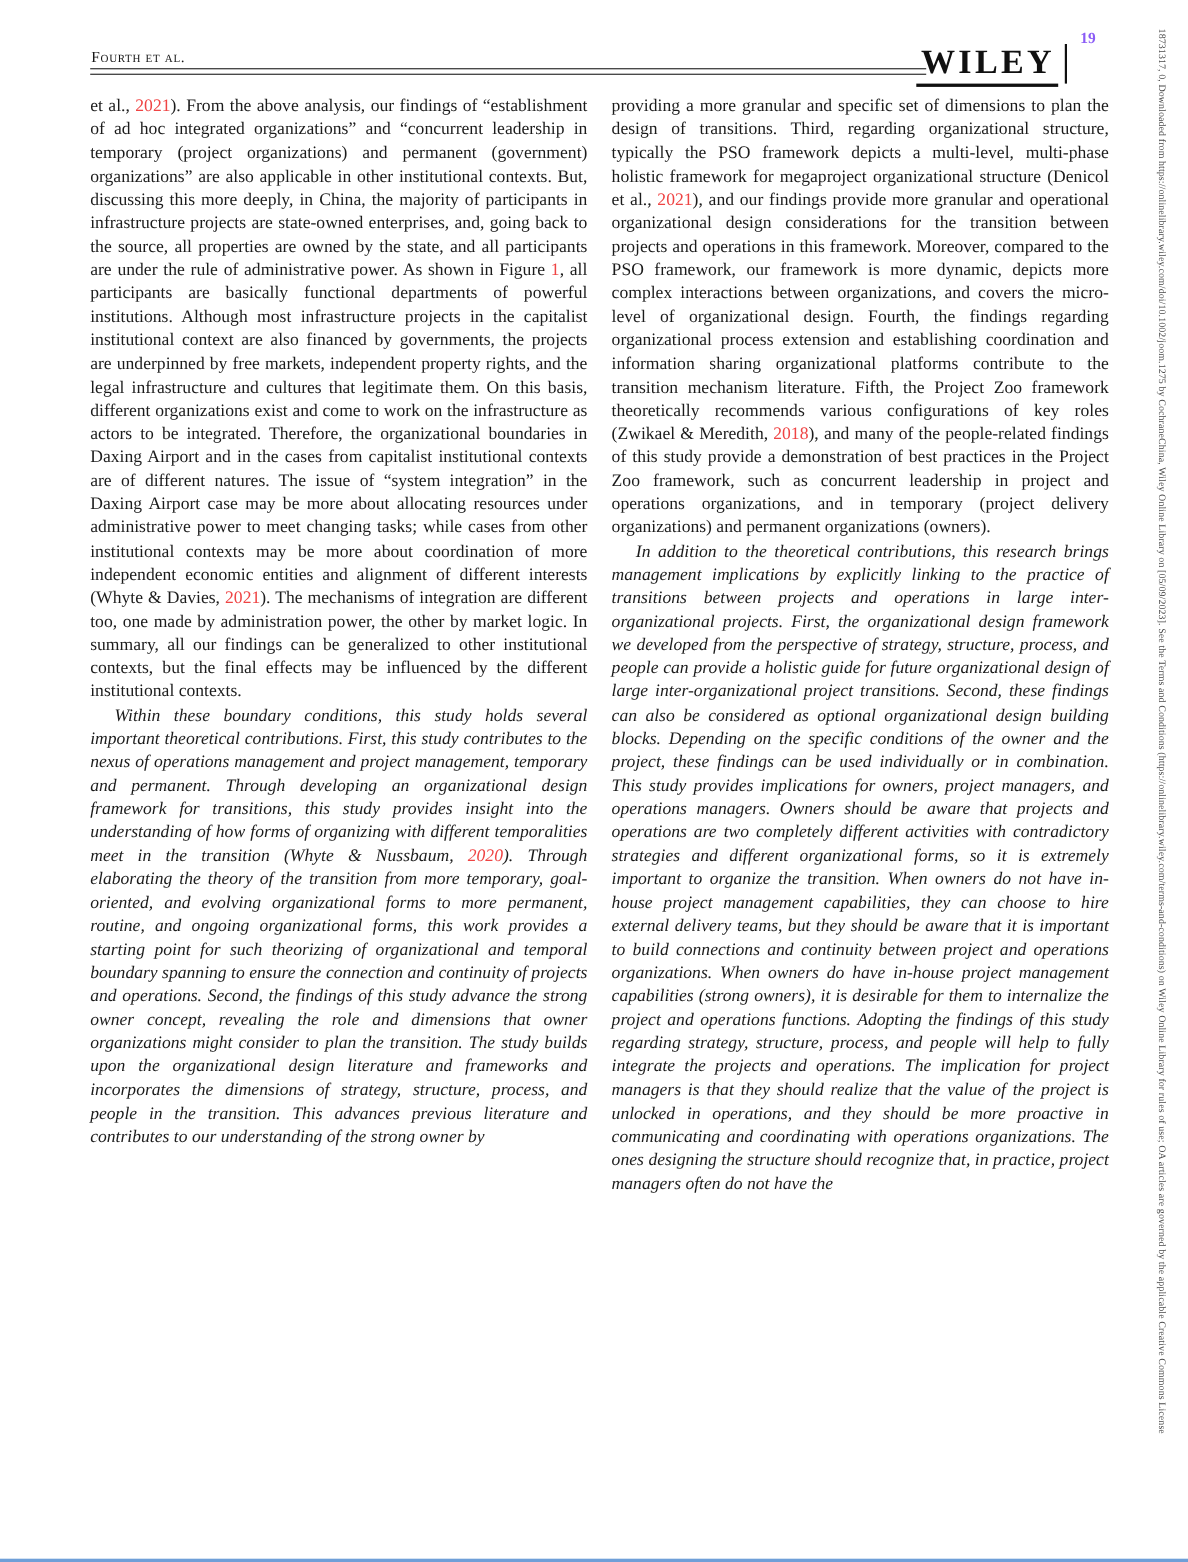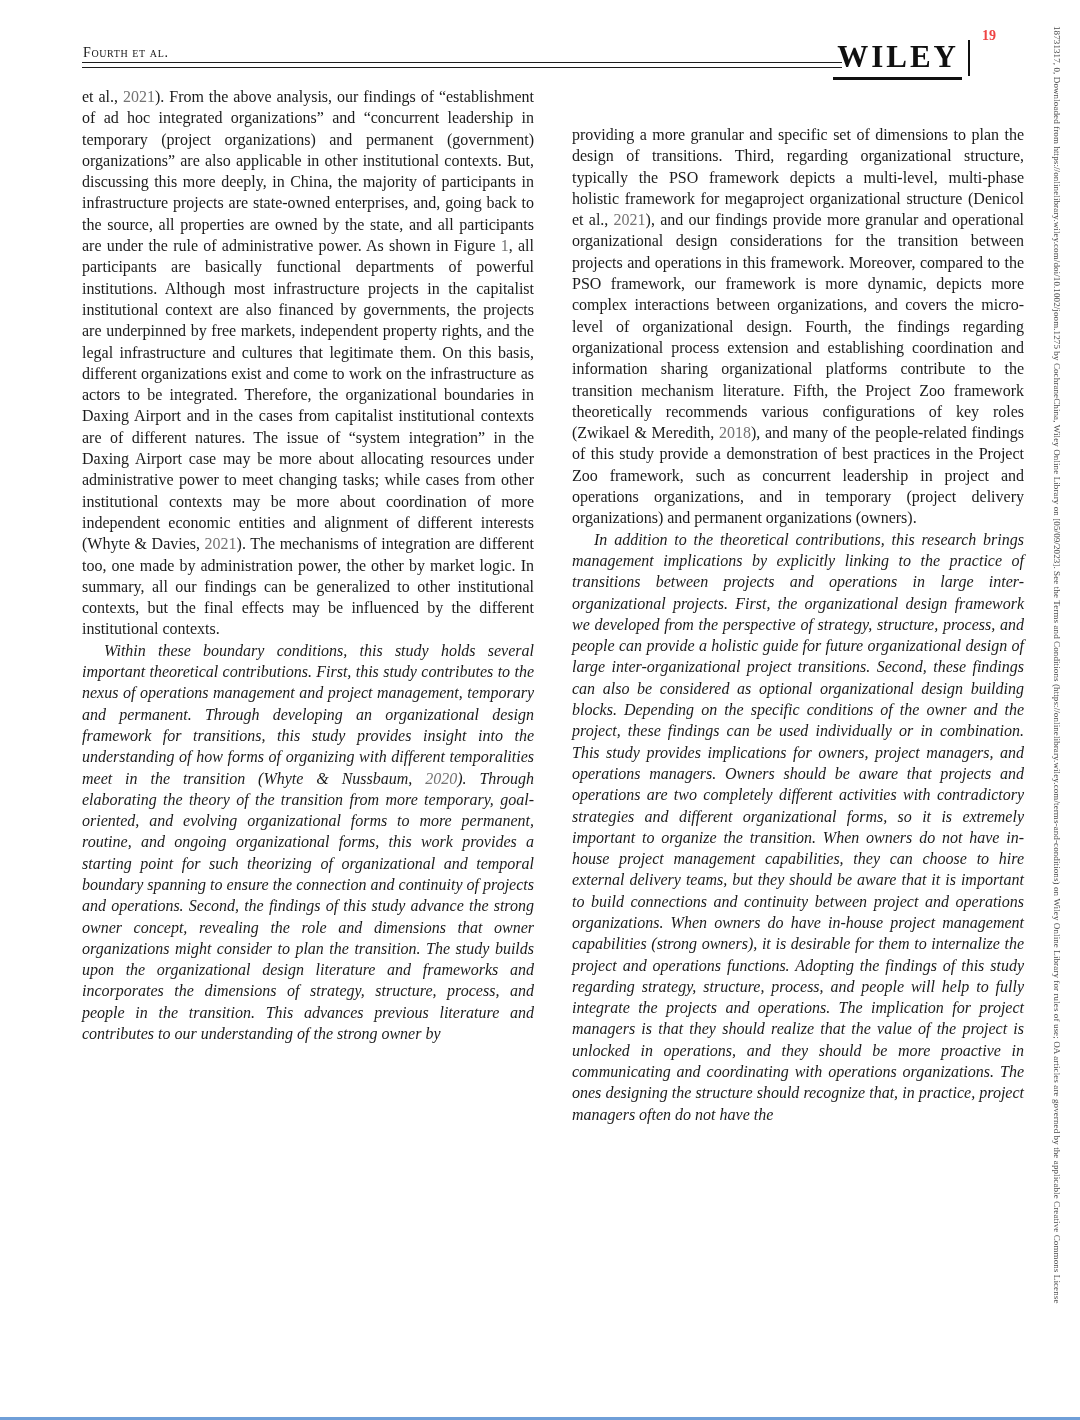--- a/index.html
+++ b/index.html
@@ -28,36 +28,36 @@
     line-height:0.95; padding:0 3px 3px 4px;
     border-bottom:3px solid #101010;
     margin-top:42px;
   }
   .header-vbar {
     position:absolute; right:36px; bottom:-8px;
     width:2px; height:36px; background:#101010;
   }
   .page-number {
     position:absolute; right:10px; top:2px;
-    font-size:14px; font-weight:700; color:#ef4444;
+    font-size:14px; font-weight:700; color:#8b5cf6;
   }
 
   
   .col {
     position:absolute; top:86px; width:452px;
     font-size:16px; line-height:21.3px;
     text-align:justify;
     hyphens:auto; -webkit-hyphens:auto;
     color:#1b1b1b;
   }
   .col-left  { left:82px;  }
-  .col-right { left:572px;margin-top:38px; }
+  .col-right { left:556px; }
   .col p.para { margin:0; }
   .col p.para.indent { text-indent:22px;font-style:italic; }
-  .cite { color:#737373; }
+  .cite { color:#ef4444; }
 
   
   .sidebar {
     position:absolute; left:1046px; top:26px; height:1386px; width:16px;
     writing-mode:vertical-rl;
     font-size:9px; letter-spacing:0.1px; color:#4a4a4a;
     white-space:nowrap; overflow:hidden;
     font-family:"Liberation Serif", serif;
   }
 

